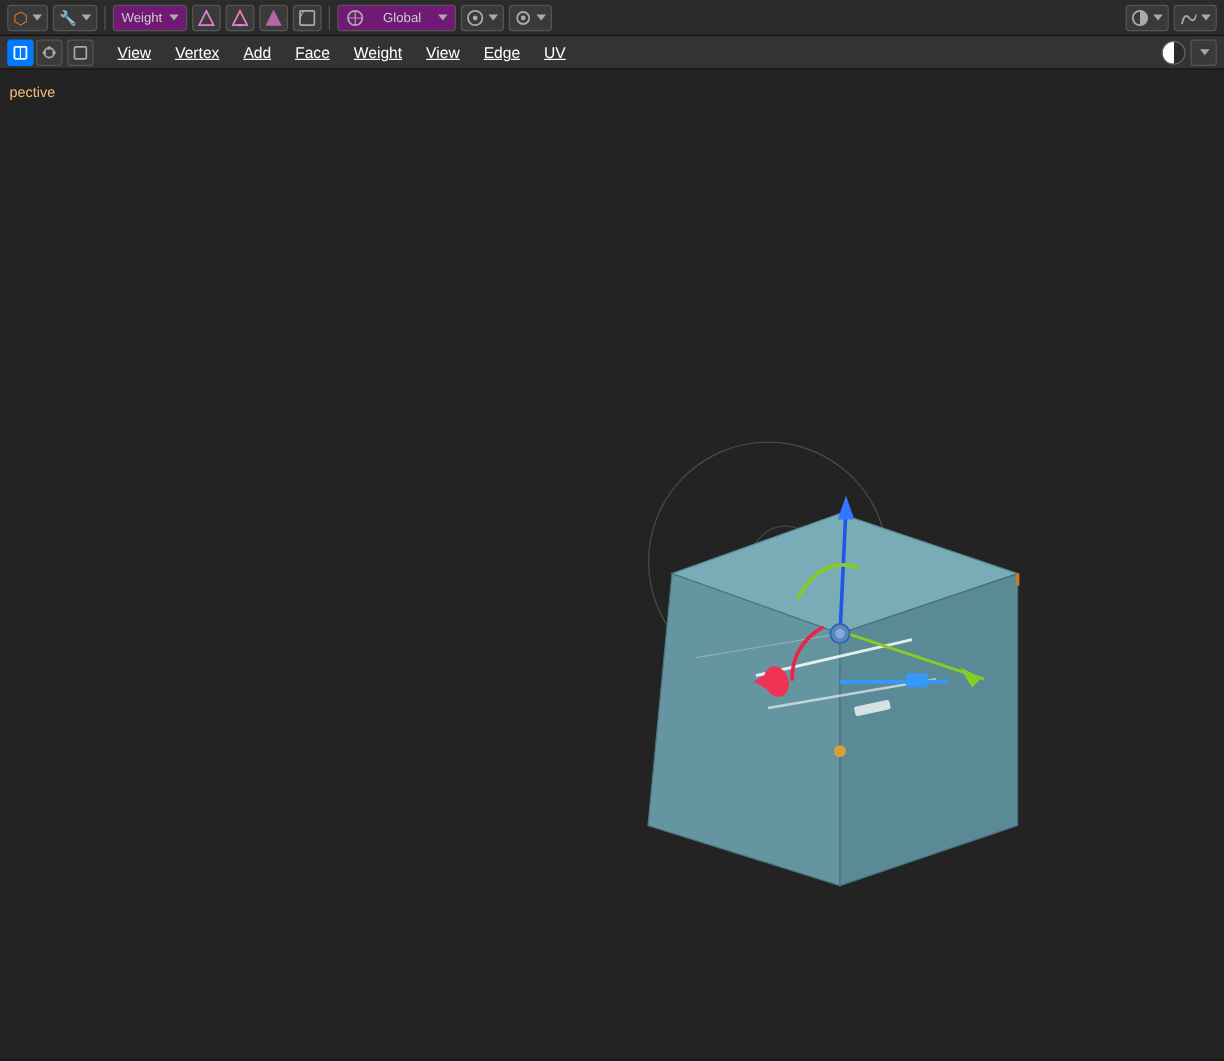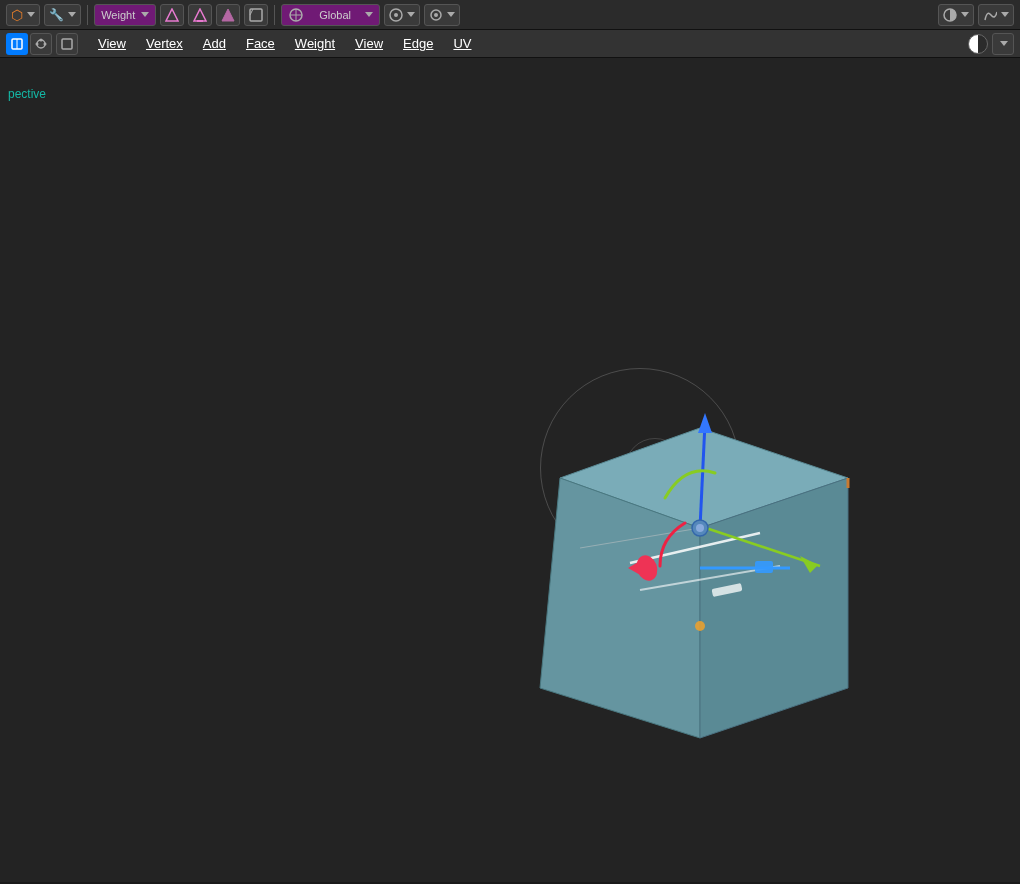--- a/index.html
+++ b/index.html
@@ -141,23 +141,23 @@
     #viewport {
       width: 100%;
       height: calc(884px - 60px);
       background: #232323;
       position: relative;
       overflow: hidden;
     }
 
     .perspective-label {
       position: absolute;
-      top: 29px;
+      top: 12px;
       left: 8px;
-      color: #14b8a6;
+      color: #fdba74;
       font-size: 12px;
       pointer-events: none;
     }
 
     
     #scene-svg {
       position: absolute;
       top: 0; left: 0;
       width: 100%; height: 100%;
     }

